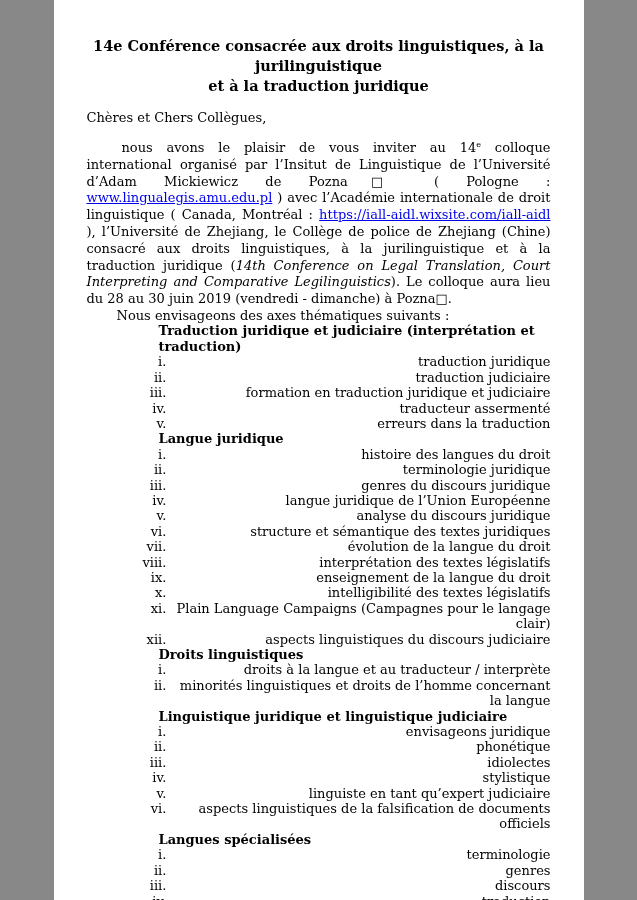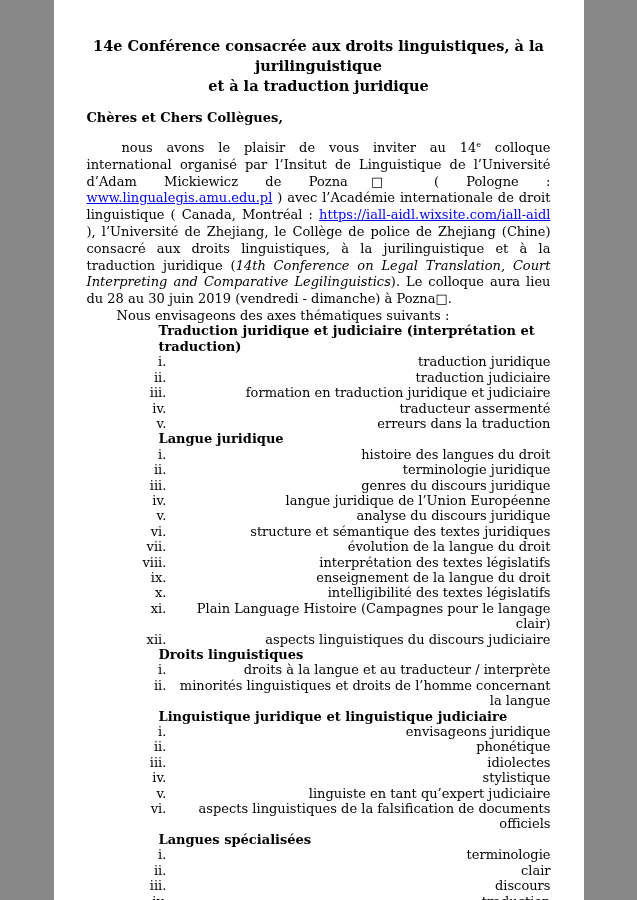--- a/index.html
+++ b/index.html
@@ -21,21 +21,21 @@
     overflow: hidden;
   }
   .title {
     font-size: 14.5px;
     font-weight: 700;
     text-align: center;
     line-height: 20px;
     margin: 0 0 14px 0;
   }
   .salutation {
-    font-weight: 700;
+    font-weight: 400;
     margin: 0 0 15px 0;
     line-height: 15px;
   }
   .intro {
     margin: 0;
     text-align: justify;
     text-indent: 35px;
     line-height: 16.8px;
   }
   .intro a {
@@ -104,21 +104,21 @@
           <li>histoire des langues du droit</li>
           <li>terminologie juridique</li>
           <li>genres du discours juridique</li>
           <li>langue juridique de l’Union Européenne</li>
           <li>analyse du discours juridique</li>
           <li>structure et sémantique des textes juridiques</li>
           <li>évolution de la langue du droit</li>
           <li>interprétation des textes législatifs</li>
           <li>enseignement de la langue du droit</li>
           <li>intelligibilité des textes législatifs</li>
-          <li>Plain Language Histoire (Campagnes pour le langage clair)</li>
+          <li>Plain Language Campaigns (Campagnes pour le langage clair)</li>
           <li>aspects linguistiques du discours judiciaire</li>
         </ol>
       </div>
       <div class="section">
         <div class="section-heading">Droits linguistiques</div>
         <ol>
           <li>droits à la langue et au traducteur / interprète</li>
           <li>minorités linguistiques et droits de l’homme concernant la langue</li>
         </ol>
       </div>
@@ -130,21 +130,21 @@
           <li>idiolectes</li>
           <li>stylistique</li>
           <li>linguiste en tant qu’expert judiciaire</li>
           <li>aspects linguistiques de la falsification de documents officiels</li>
         </ol>
       </div>
       <div class="section">
         <div class="section-heading">Langues spécialisées</div>
         <ol>
           <li>terminologie</li>
-          <li>clair</li>
+          <li>genres</li>
           <li>discours</li>
           <li>traduction</li>
         </ol>
       </div>
     </div>
 
   <p class="footer-heading">Les dates d’envoi des propositions de communication et l’inscription :</p>
 
 </div>
 

